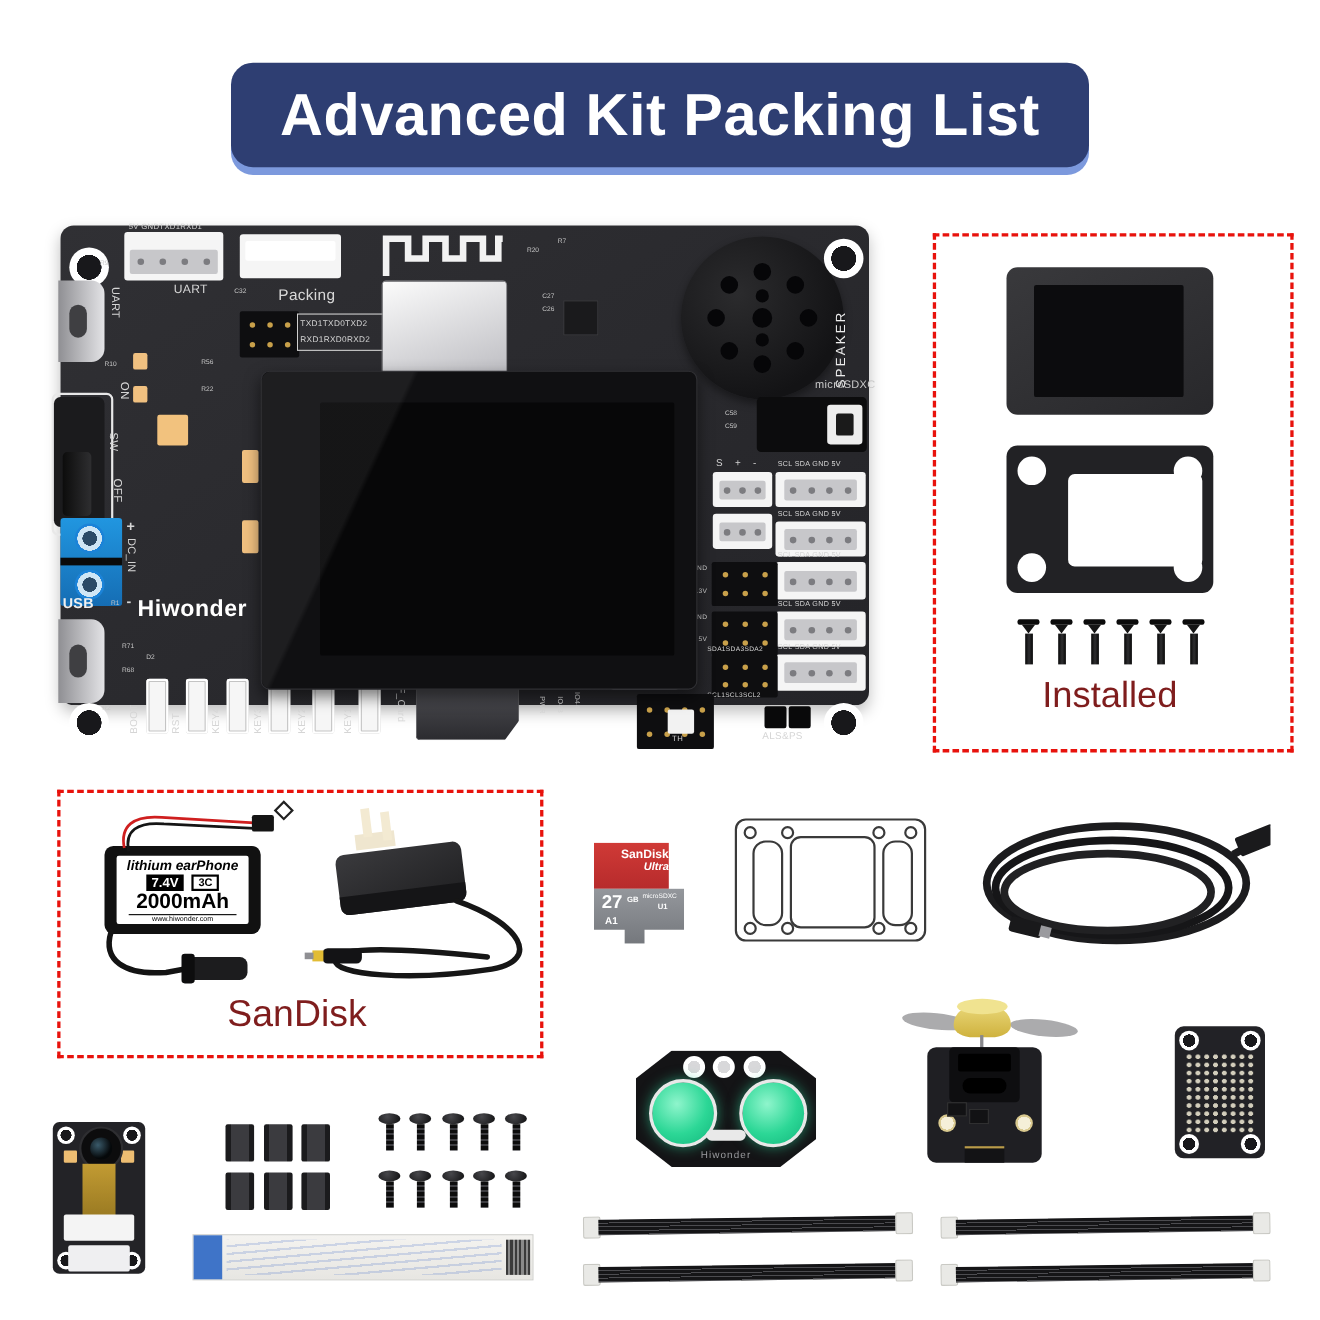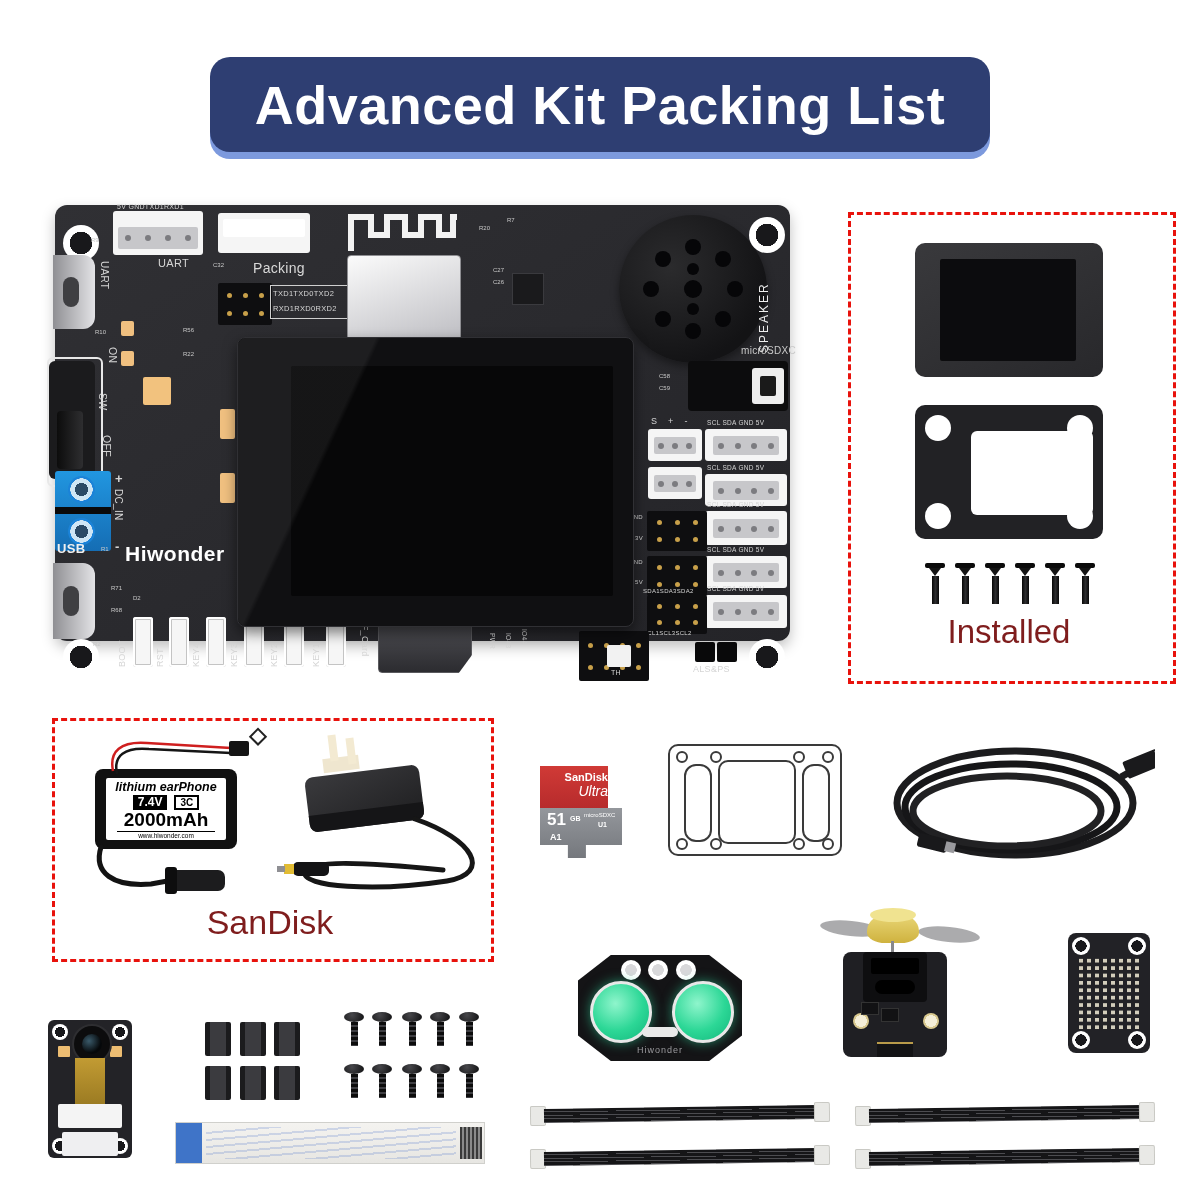--- a/index.html
+++ b/index.html
@@ -397,24 +397,24 @@
       <rect x="229" y="143" width="10" height="10" fill="#e2bc34"></rect>
       <rect x="222" y="145" width="8" height="6" fill="#8f8f93"></rect>
     </svg>
     <div class="abs redlab" style="left:0;top:182px;width:430px;font-size:34px;">SanDisk</div>
   </div>
 
   <div class="abs" style="left:540px;top:766px;width:82px;height:92px;
        clip-path:polygon(0 0,100% 0,100% 86%,56% 86%,56% 100%,34% 100%,34% 86%,0 86%);">
     <div class="abs" style="left:0;top:0;width:68px;height:42px;background:linear-gradient(180deg,#d03a36,#b72b2c);text-align:right;">
       <div style="color:#fff;font-size:11px;font-weight:bold;margin-top:5px;">SanDisk</div>
-      <div style="color:#fff;font-size:14px;font-style:italic;font-weight:normal;">Ultra</div>
+      <div style="color:#fff;font-size:10px;font-style:italic;font-weight:bold;">Ultra</div>
     </div>
     <div class="abs" style="left:0;top:42px;width:82px;height:50px;background:linear-gradient(180deg,#94979c,#75787d);">
-      <span class="abs" style="left:7px;top:2px;color:#fff;font-size:17px;font-weight:bold;">51</span>
+      <span class="abs" style="left:7px;top:2px;color:#fff;font-size:17px;font-weight:bold;">27</span>
       <span class="abs" style="left:30px;top:7px;color:#fff;font-size:7px;font-weight:bold;">GB</span>
       <span class="abs" style="left:44px;top:4px;color:#fff;font-size:6px;">microSDXC</span>
       <span class="abs" style="left:58px;top:13px;color:#fff;font-size:7px;font-weight:bold;">U1</span>
       <span class="abs" style="left:10px;top:24px;color:#fff;font-size:9px;font-weight:bold;">A1</span>
     </div>
   </div>
 
   <div class="abs" style="left:668px;top:744px;width:170px;height:108px;background:#fff;border:2px solid #3a3a3a;border-radius:10px;">
     <div class="abs" style="left:6px;top:5px;width:8px;height:8px;border:2px solid #3a3a3a;border-radius:50%;"></div>
     <div class="abs" style="left:40px;top:5px;width:8px;height:8px;border:2px solid #3a3a3a;border-radius:50%;"></div>

